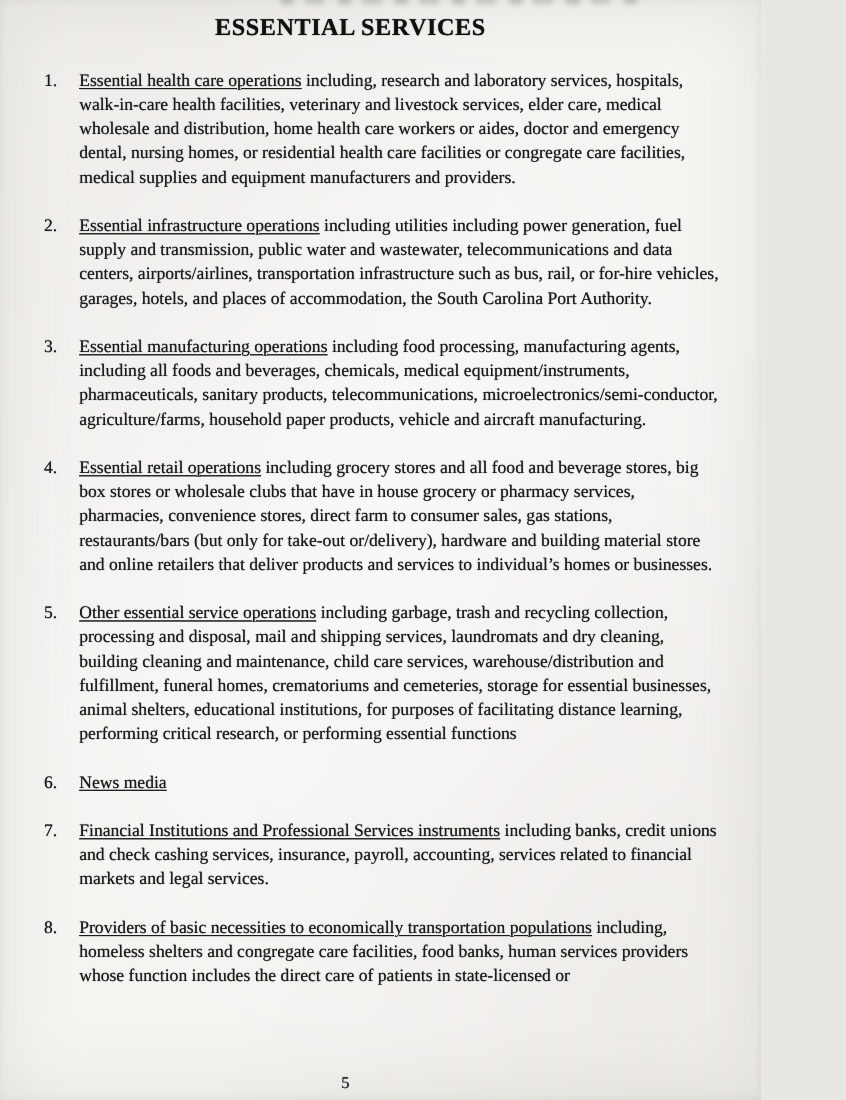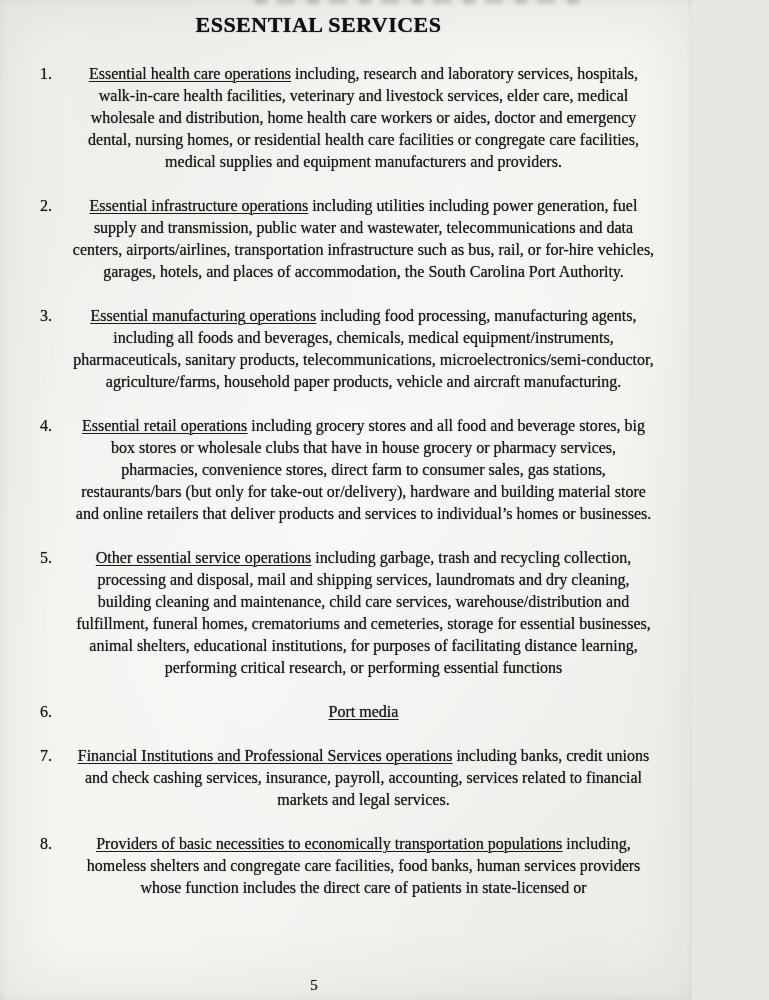--- a/index.html
+++ b/index.html
@@ -58,21 +58,20 @@
     line-height: 22px;
     text-shadow: 0 0 0.8px rgba(35,35,35,0.85);
   }
   .num {
     flex: 0 0 32px;
     text-align: left;
   }
   .body {
     flex: 0 1 660px;
     max-width: 660px;
-    text-align: center;
   }
   .lead {
     text-decoration: underline;
     text-underline-offset: 2px;
     text-decoration-thickness: 1px;
   }
   .footer {
     position: absolute;
     left: 0; bottom: 6px;
     width: 100%;
@@ -109,25 +108,25 @@
       <li class="item">
         <span class="num">4.</span>
         <div class="body"><span class="lead">Essential retail operations</span><span class="rest"> including grocery stores and all food and beverage stores, big box stores or wholesale clubs that have in house grocery or pharmacy services, pharmacies, convenience stores, direct farm to consumer sales, gas stations, restaurants/bars (but only for take-out or/delivery), hardware and building material store and online retailers that deliver products and services to individual’s homes or businesses.</span></div>
       </li>
       <li class="item">
         <span class="num">5.</span>
         <div class="body"><span class="lead">Other essential service operations</span><span class="rest"> including garbage, trash and recycling collection, processing and disposal, mail and shipping services, laundromats and dry cleaning, building cleaning and maintenance, child care services, warehouse/distribution and fulfillment, funeral homes, crematoriums and cemeteries, storage for essential businesses, animal shelters, educational institutions, for purposes of facilitating distance learning, performing critical research, or performing essential functions</span></div>
       </li>
       <li class="item">
         <span class="num">6.</span>
-        <div class="body"><span class="lead">Port media</span><span class="rest"></span></div>
+        <div class="body"><span class="lead">News media</span><span class="rest"></span></div>
       </li>
       <li class="item">
         <span class="num">7.</span>
-        <div class="body"><span class="lead">Financial Institutions and Professional Services operations</span><span class="rest"> including banks, credit unions and check cashing services, insurance, payroll, accounting, services related to financial markets and legal services.</span></div>
+        <div class="body"><span class="lead">Financial Institutions and Professional Services instruments</span><span class="rest"> including banks, credit unions and check cashing services, insurance, payroll, accounting, services related to financial markets and legal services.</span></div>
       </li>
       <li class="item">
         <span class="num">8.</span>
         <div class="body"><span class="lead">Providers of basic necessities to economically transportation populations</span><span class="rest"> including, homeless shelters and congregate care facilities, food banks, human services providers whose function includes the direct care of patients in state-licensed or</span></div>
       </li>
     </ol>
   </div>
 
   <div class="footer">5</div>
 </div>

